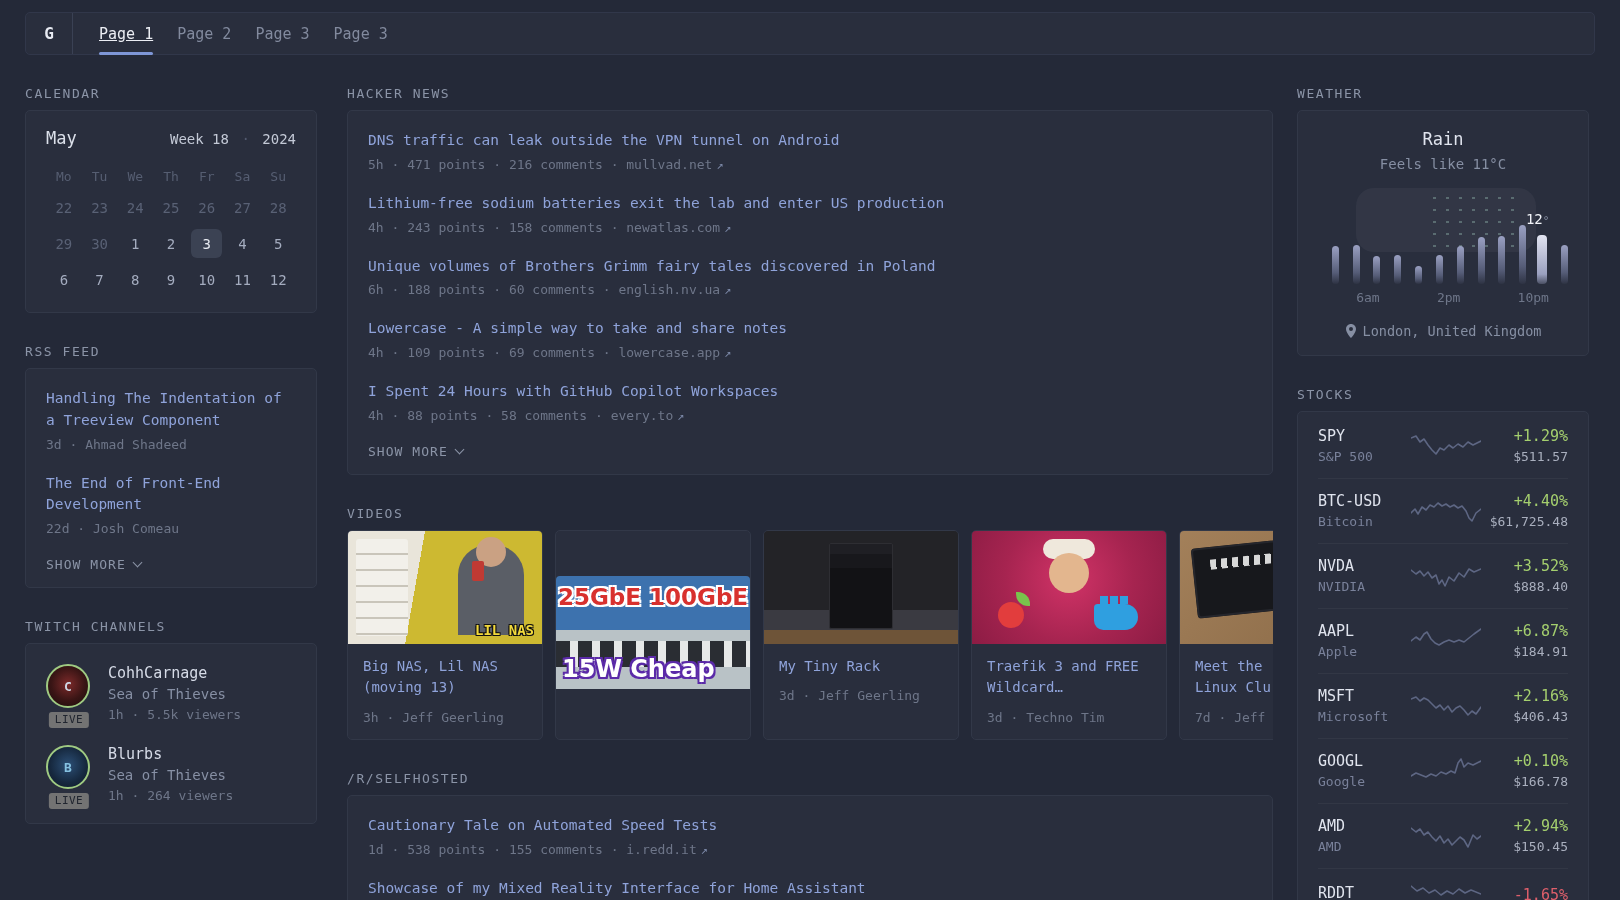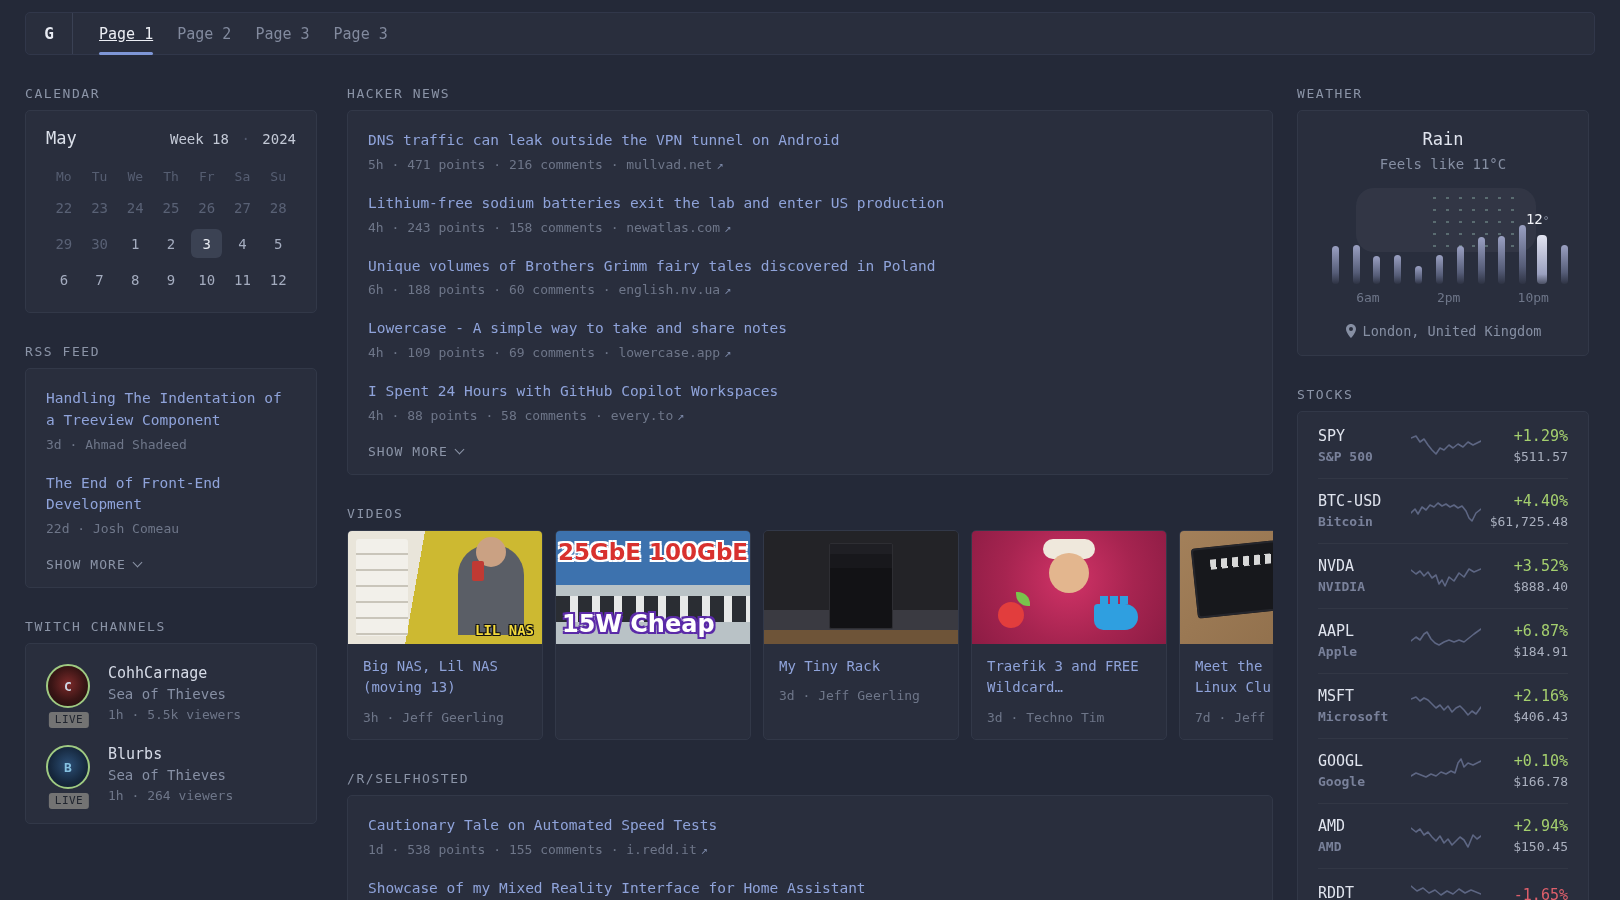--- a/index.html
+++ b/index.html
@@ -91,21 +91,21 @@
   .th1 .server { position:absolute; left:8px; top:8px; width:52px; height:97px;
     background:repeating-linear-gradient(#f2f0ea 0 14px,#c9c5ba 14px 16px); border-radius:3px; }
   .th1 .person { position:absolute; right:18px; top:14px; width:66px; height:90px;
     background:#5a5e66; border-radius:30px 30px 0 0; }
   .th1 .head { position:absolute; right:36px; top:6px; width:30px; height:30px;
     background:#caa183; border-radius:50%; }
   .th1 .can { position:absolute; right:58px; top:30px; width:12px; height:20px;
     background:#c03a33; border-radius:2px; }
   .th1 .badge { position:absolute; right:8px; bottom:6px; font-size:14px; font-weight:bold;
     color:#f2d93c; text-shadow:-1px -1px 0 #111,1px -1px 0 #111,-1px 1px 0 #111,1px 1px 0 #111; }
-  .th2 { background:linear-gradient(180deg,#3d72ae 0 48%,#b9c2c6 48% 100%); }
+  .th2 { background:linear-gradient(180deg,#3d72ae 0 48%,#b9c2c6 48% 100%);margin-top:45px; }
   .th2 .ports { position:absolute; left:0; right:0; top:58%; height:26px;
     background:repeating-linear-gradient(90deg,#2a2d33 0 14px,#e6e8e8 14px 22px); }
   .th2 .t-top { position:absolute; top:8px; left:0; right:0; text-align:center;
     font-family:"DejaVu Sans",sans-serif; font-weight:bold; font-size:23px; color:#d8312e;
     text-shadow:-2px -2px 0 #fff,2px -2px 0 #fff,-2px 2px 0 #fff,2px 2px 0 #fff; white-space:nowrap; }
   .th2 .t-bot { position:absolute; bottom:6px; left:6px;
     font-family:"DejaVu Sans",sans-serif; font-weight:bold; font-size:24px; color:#fff;
     text-shadow:-2px -2px 0 #5b2aa8,2px -2px 0 #5b2aa8,-2px 2px 0 #5b2aa8,2px 2px 0 #5b2aa8; }
   .th3 { background:linear-gradient(180deg,#232327 0 70%,#3a3a41 70% 88%,#6e5438 88%); }
   .th3 .rack { position:absolute; left:50%; top:12px; transform:translateX(-50%);
@@ -155,21 +155,21 @@
   .w-loc { display:flex; align-items:center; justify-content:center; gap:6px;
     margin-top:18px; font-size:13.5px; color:#868fa3; }
   .w-loc svg { flex:none; }
   
   .stocks-card { padding:2px 20px; }
   .stock-row { display:flex; align-items:center; padding:13px 0 14px;
     border-top:1px solid rgba(255,255,255,0.045); cursor:pointer; }
   .stock-row:first-child { border-top:none; }
   .stock-left { width:92px; flex:none; }
   .stock-sym { font-size:15px; color:#e0e4ee; }
-  .stock-name { font-size:13px; color:#79819a; margin-top:4px;font-weight:bold; }
+  .stock-name { font-size:13px; color:#79819a; margin-top:4px; }
   .stock-spark { flex:1; display:flex; justify-content:center; }
   .stock-right { width:86px; flex:none; text-align:right; }
   .stock-change { font-size:15px; color:#a4cf6e; }
   .stock-change.neg { color:#de5f6b; }
   .stock-price { font-size:13px; color:#a9afbe; margin-top:4px; }
 </style>
 </head>
 <body>
 
 <div class="topbar">

